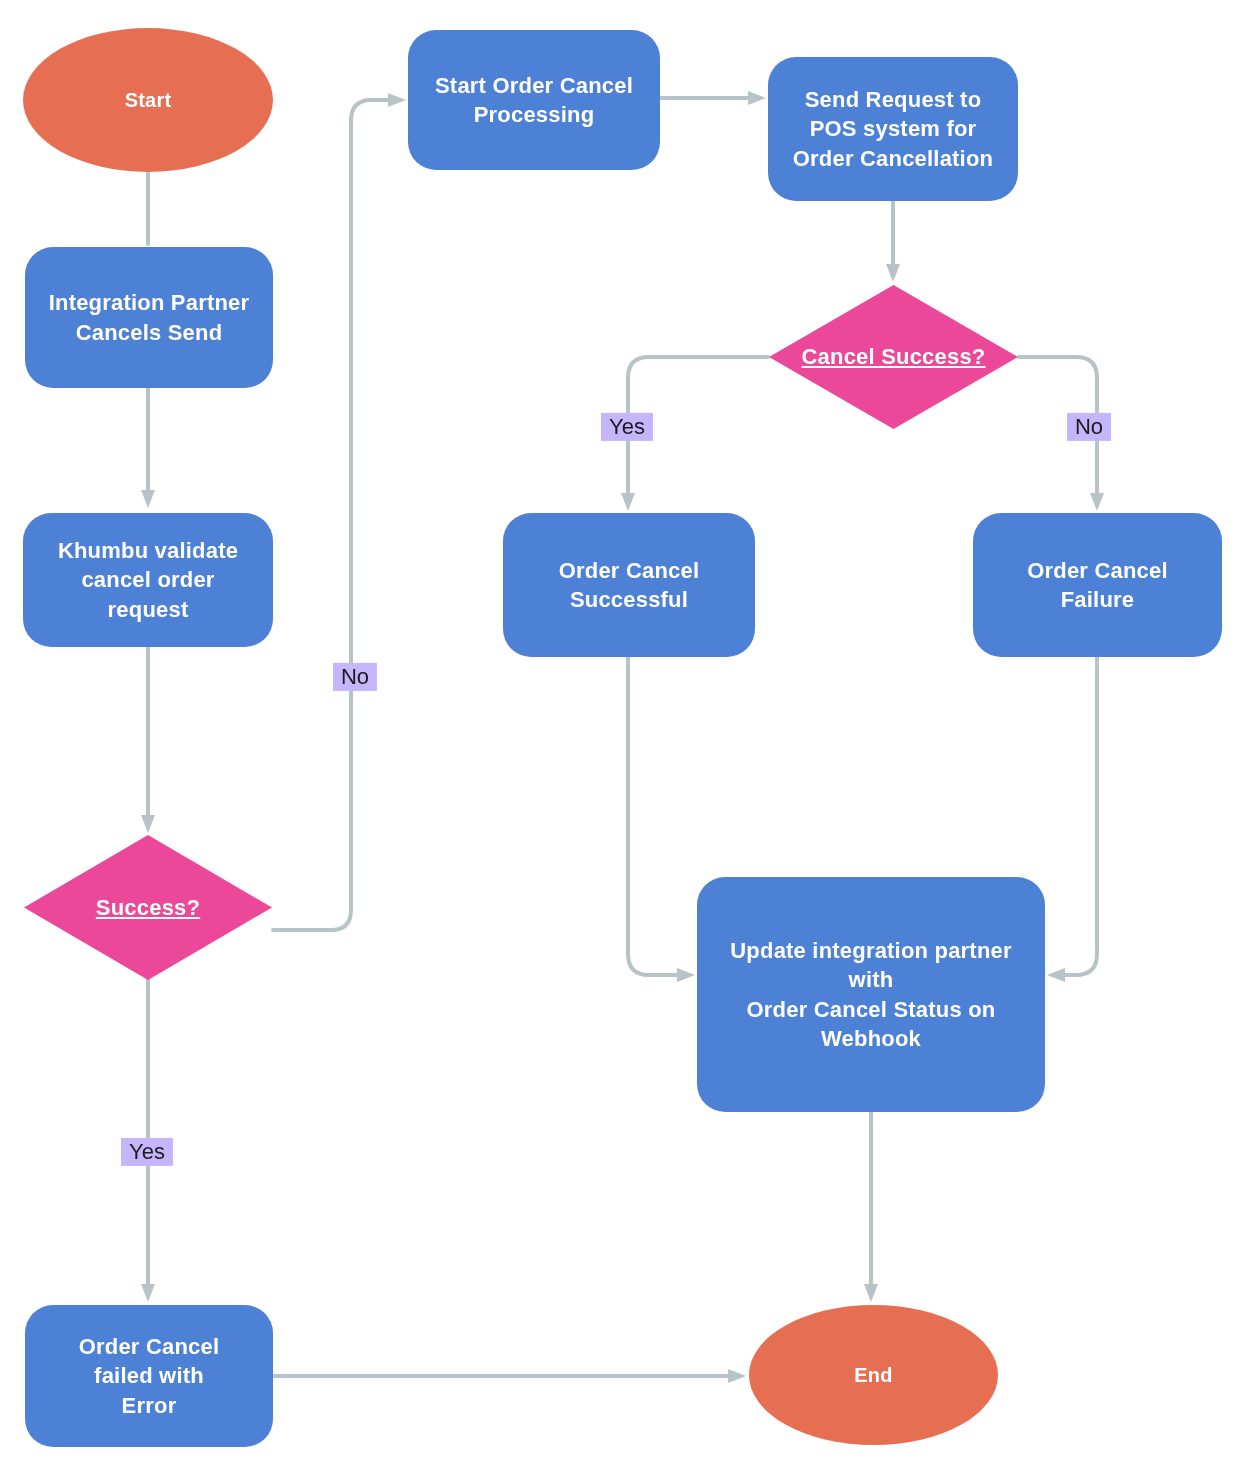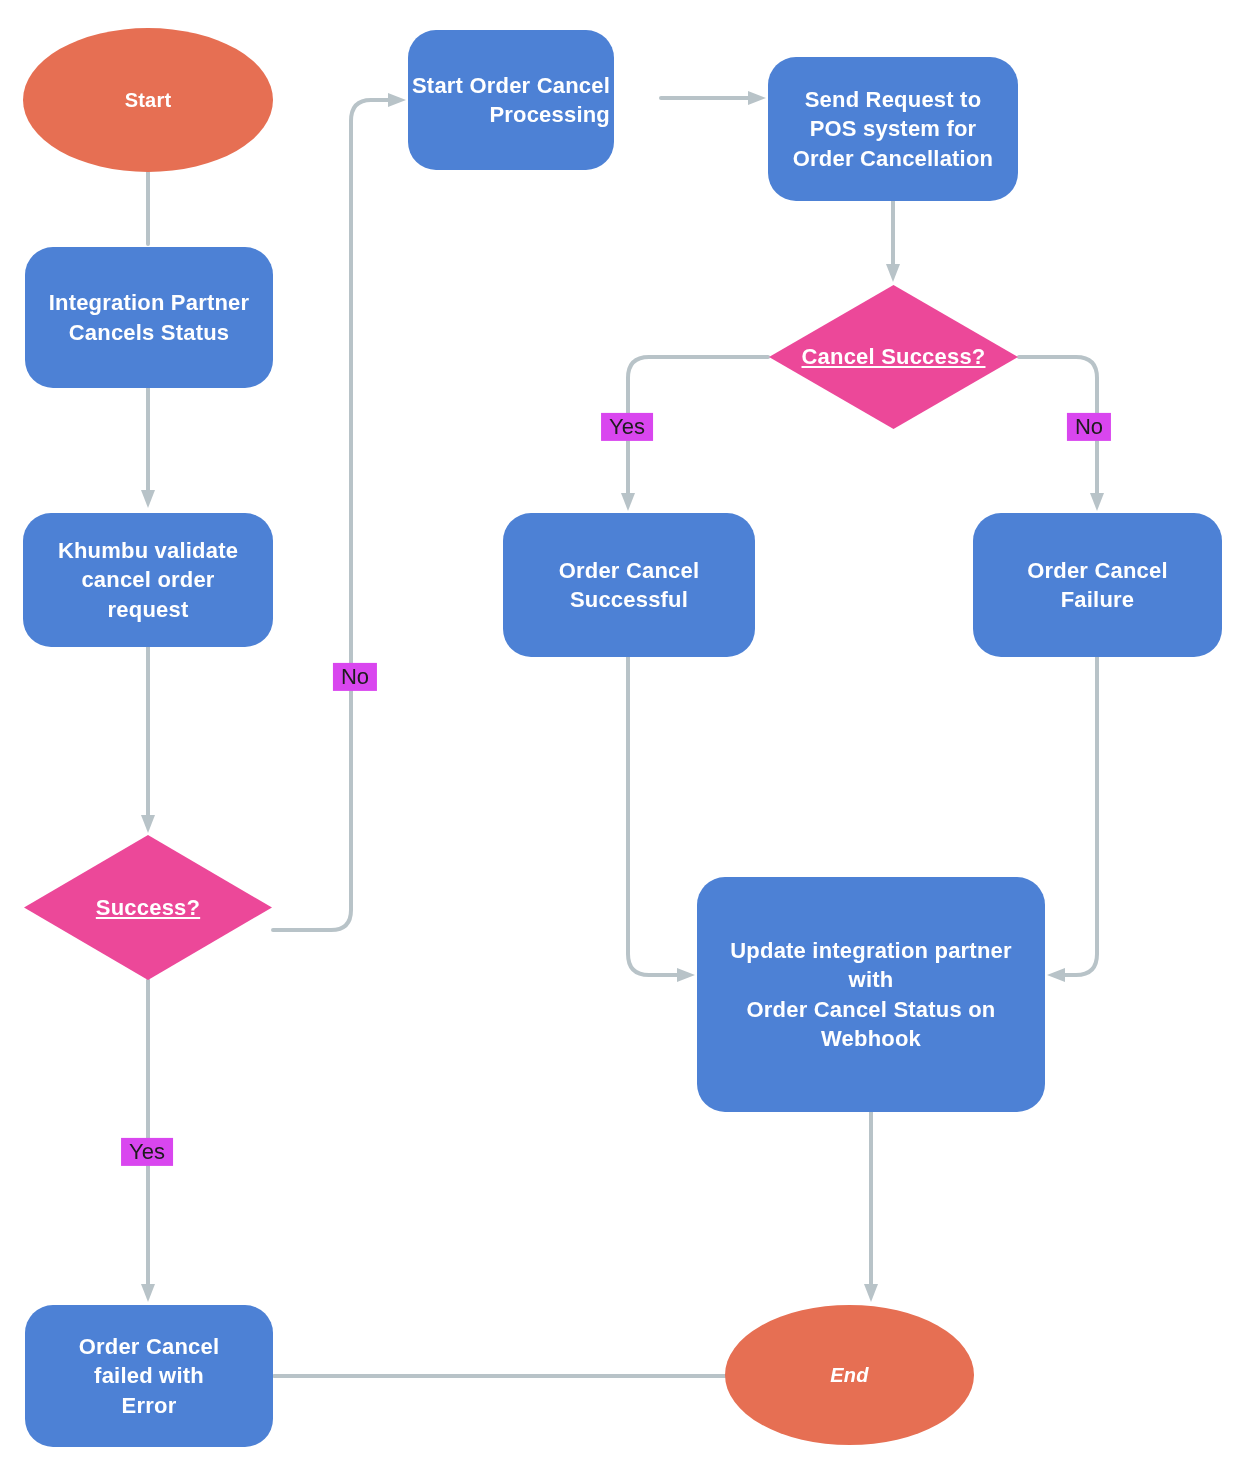--- a/index.html
+++ b/index.html
@@ -21,21 +21,21 @@
     font-weight:600;
     line-height:1.32;
     letter-spacing:.2px;
   }
   .process{background:#4d81d5;border-radius:28px;}
   .terminator{background:#e66f53;border-radius:50%;font-size:20px;}
   .decision{background:#ec4899;clip-path:polygon(50% 0,100% 50%,50% 100%,0 50%);text-decoration:underline;}
   .edge-label{
     position:absolute;
     transform:translate(-50%,-50%);
-    background:#d946ef;
+    background:#c4b5fd;
     color:#1c1c1c;
     font-size:22px;
     font-weight:500;
     padding:2px 8px;
     line-height:1.1;
   }
 </style>
 </head>
 <body>
 
@@ -60,29 +60,29 @@
       <path d="M628,657 L628,954 Q628,975 649,975 L677,975" marker-end="url(#arrow)"></path>
       <path d="M1097,657 L1097,954 Q1097,975 1076,975 L1065,975" marker-end="url(#arrow)"></path>
       <path d="M871,1080 L871,1284" marker-end="url(#arrow)"></path>
       <path d="M274,1376 L728,1376" marker-end="url(#arrow)"></path>
     </g>
   </svg>
 
   <div class="node terminator" style="left:23px;top:28px;width:250px;height:144px;">Start</div>
 
   <div class="node process" style="left:25px;top:247px;width:248px;height:141px;">Integration Partner
-Cancels Status</div>
+Cancels Send</div>
 
   <div class="node process" style="left:23px;top:513px;width:250px;height:134px;">Khumbu validate
 cancel order
 request</div>
 
   <div class="node decision" style="left:24px;top:835px;width:248px;height:145px;">Success?</div>
 
-  <div class="node process" style="left:408px;top:30px;width:206px;height:140px;text-align:right;">Start Order Cancel
+  <div class="node process" style="left:408px;top:30px;width:252px;height:140px;">Start Order Cancel
 Processing</div>
 
   <div class="node process" style="left:768px;top:29px;width:250px;height:144px;margin-top:28px;">Send Request to
 POS system for
 Order Cancellation</div>
 
   <div class="node decision" style="left:769px;top:285px;width:249px;height:144px;">Cancel Success?</div>
 
   <div class="node process" style="left:503px;top:513px;width:252px;height:144px;">Order Cancel
 Successful</div>
@@ -92,21 +92,21 @@
 
   <div class="node process" style="left:697px;top:877px;width:348px;height:235px;">Update integration partner
 with
 Order Cancel Status on
 Webhook</div>
 
   <div class="node process" style="left:25px;top:1305px;width:248px;height:142px;">Order Cancel
 failed with
 Error</div>
 
-  <div class="node terminator" style="left:725px;top:1305px;width:249px;height:140px;font-style:italic;">End</div>
+  <div class="node terminator" style="left:749px;top:1305px;width:249px;height:140px;">End</div>
 
   <div class="edge-label" style="left:147px;top:1152px;">Yes</div>
 
   <div class="edge-label" style="left:355px;top:677px;">No</div>
 
   <div class="edge-label" style="left:627px;top:427px;">Yes</div>
 
   <div class="edge-label" style="left:1089px;top:427px;">No</div>
 
 </div>

